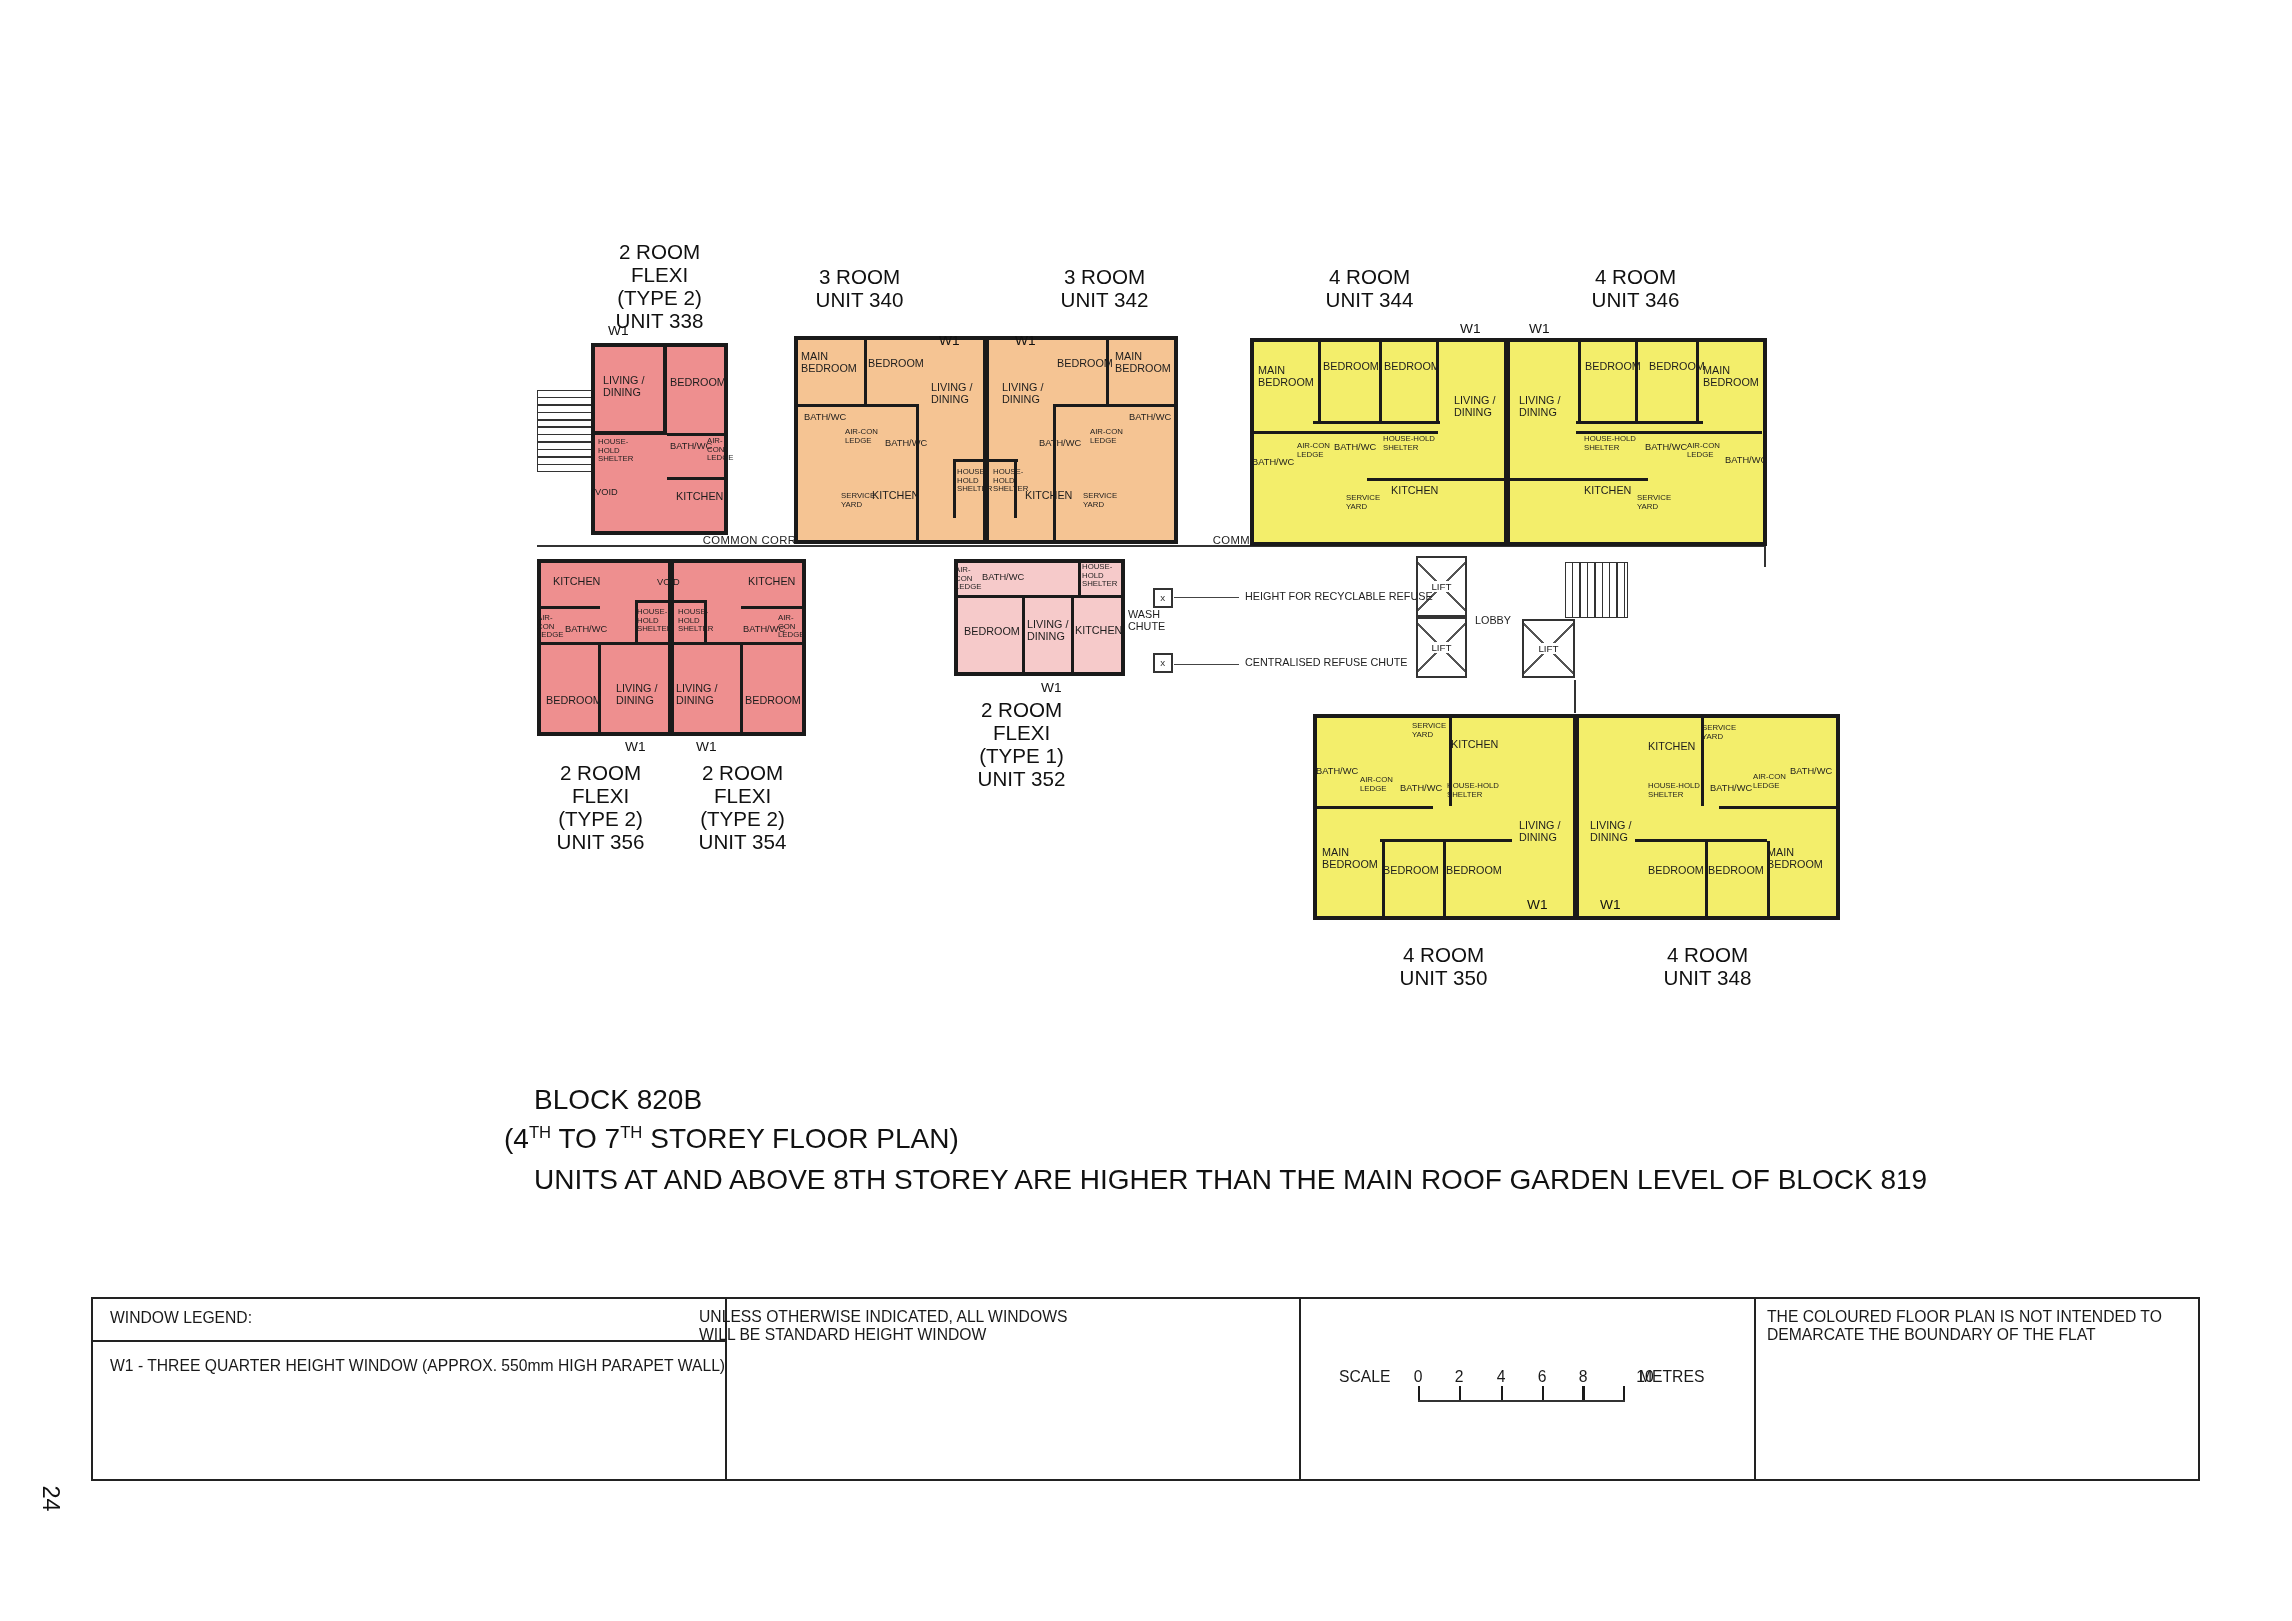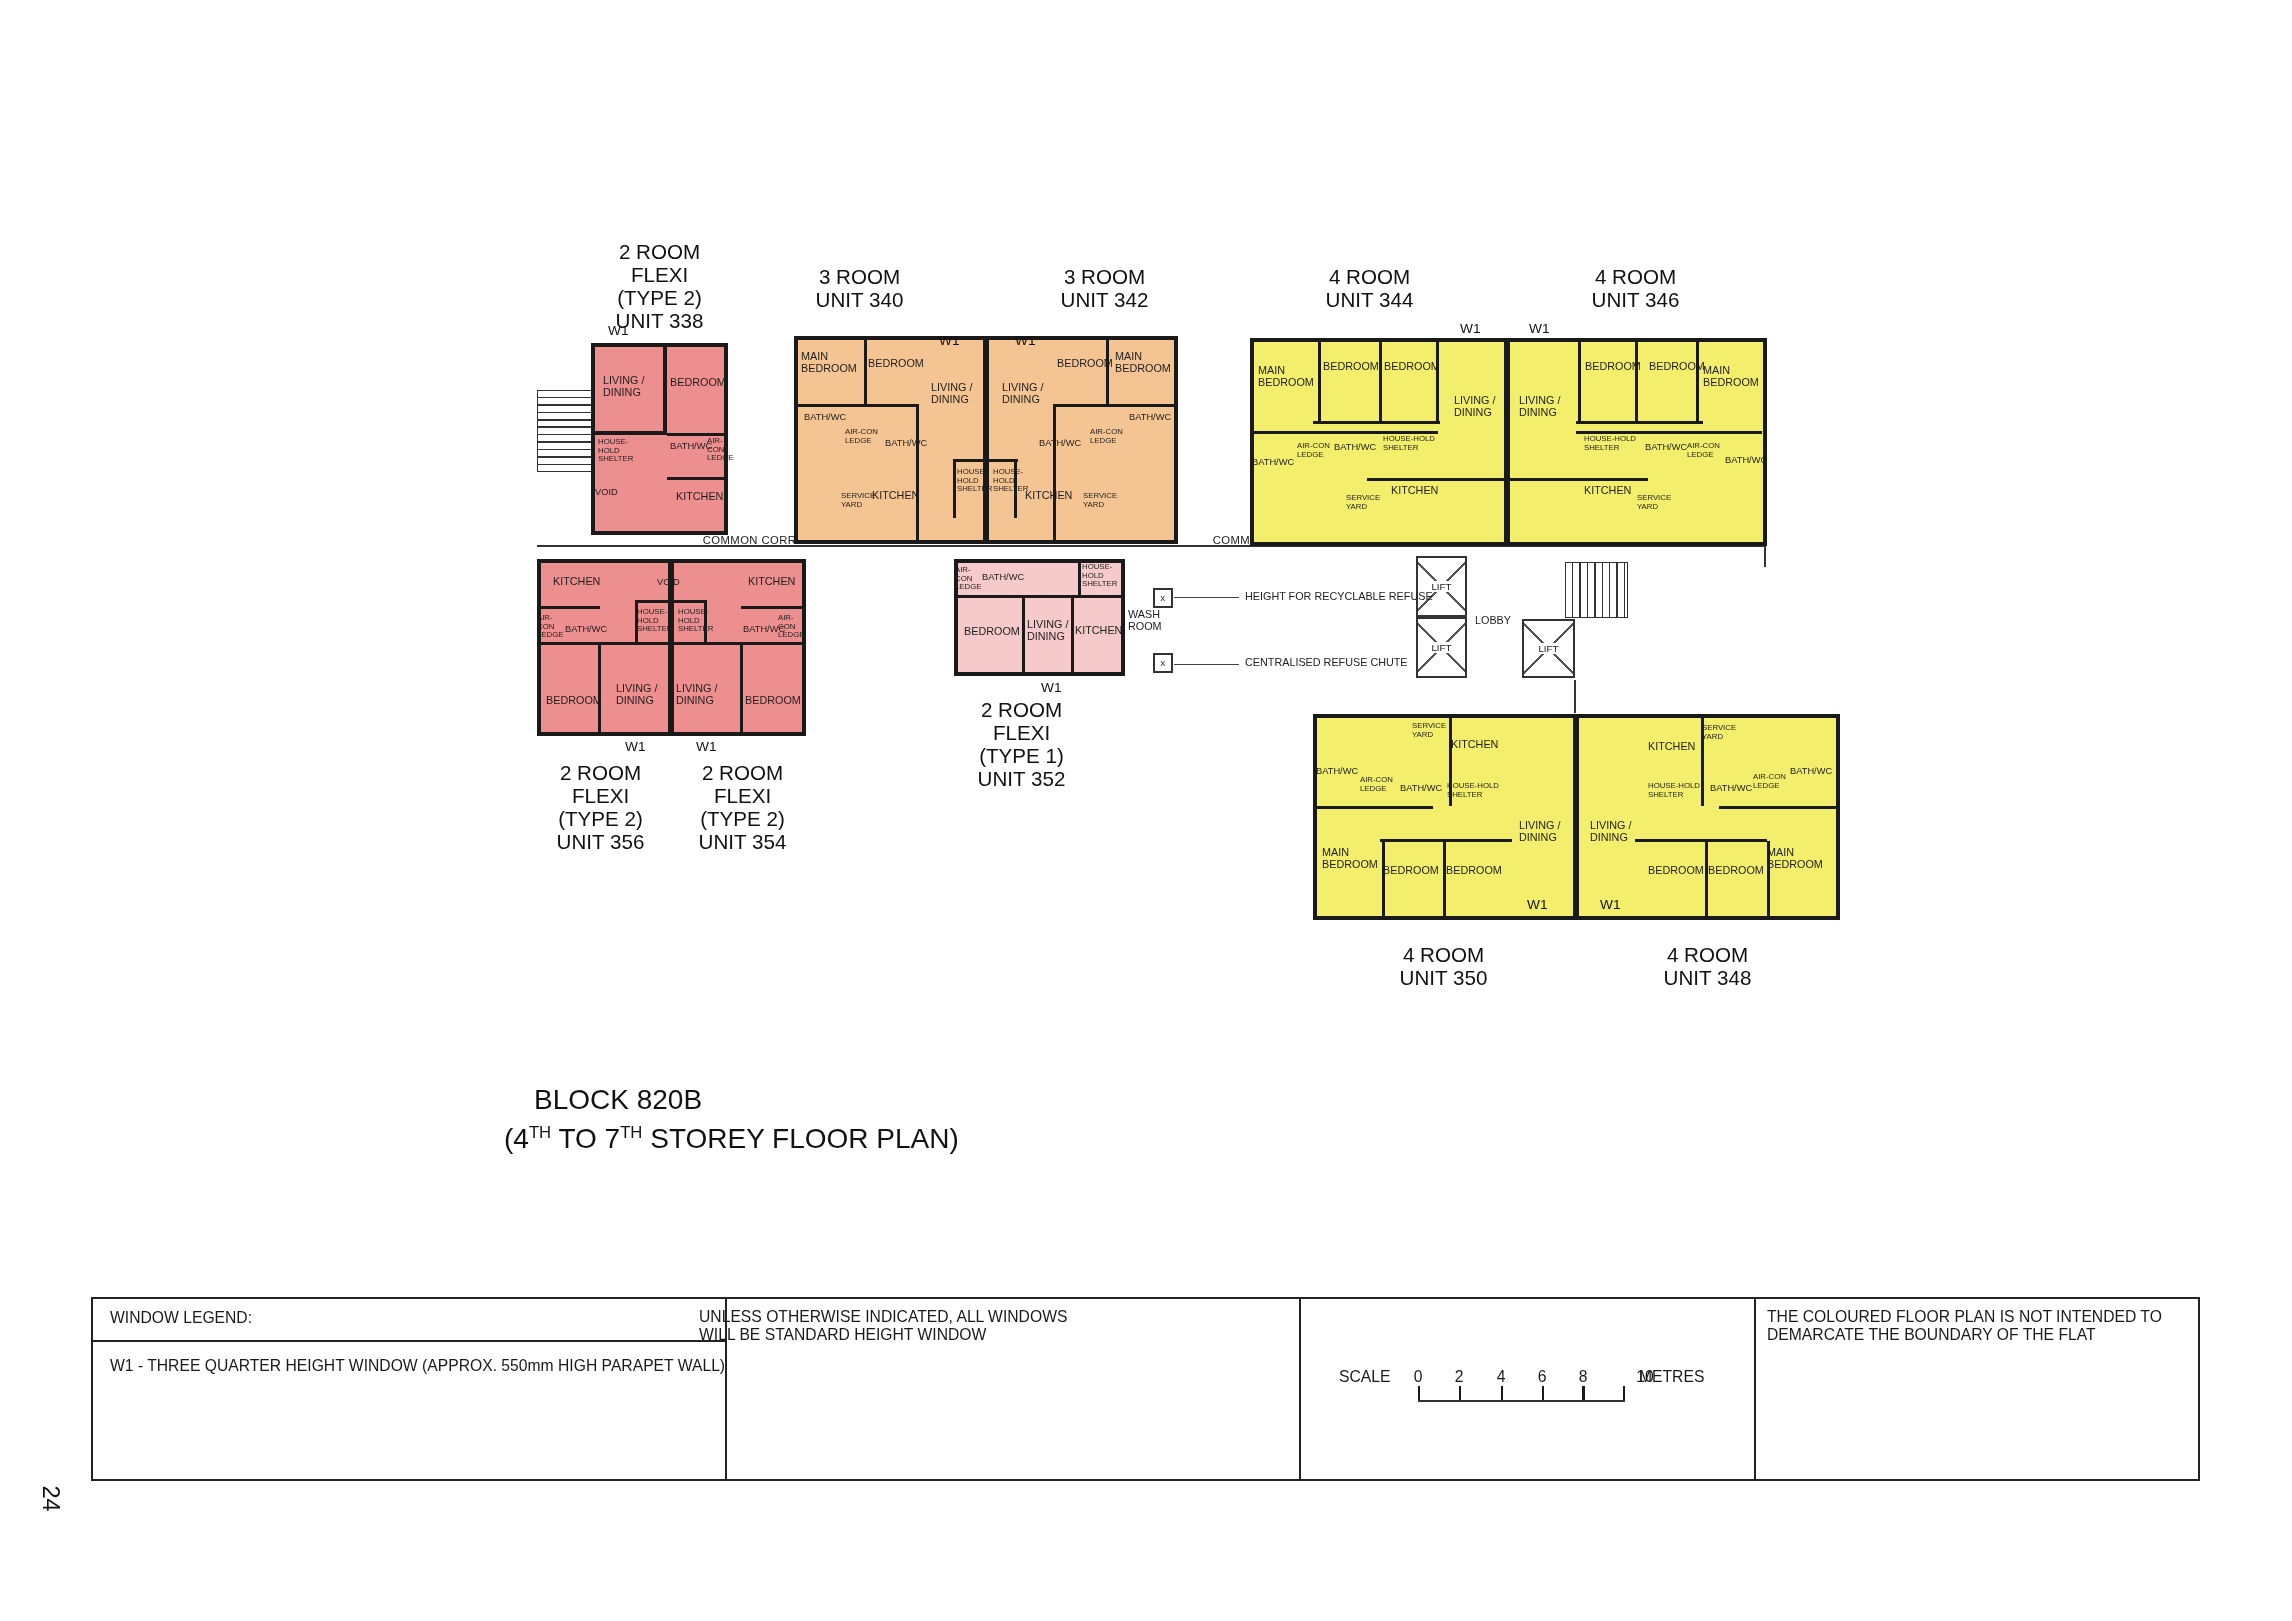--- a/index.html
+++ b/index.html
@@ -232,21 +232,21 @@
 LEDGE</div>
     <div class="room fs9" style="left:982px;top:572px;">BATH/WC</div>
     <div class="room pre fs7" style="left:1082px;top:563px;width:45px;">HOUSE-HOLD
 SHELTER</div>
     <div class="room fs10" style="left:964px;top:625px;">BEDROOM</div>
     <div class="room pre fs10" style="left:1027px;top:618px;width:49px;">LIVING /
 DINING</div>
     <div class="room fs10" style="left:1075px;top:624px;">KITCHEN</div>
 
     <div class="room pre fs10" style="left:1128px;top:608px;width:45px;">WASH
-ROOM</div>
+CHUTE</div>
 
     <div class="unit c-4r" style="left:1313px;top:714px;width:527px;height:206px;"></div>
     <div class="wall" style="left:1573px;top:714px;width:5.9px;height:206px;"></div>
     <div class="wall" style="left:1315px;top:806px;width:118px;height:2.9px;"></div>
     <div class="wall" style="left:1380px;top:839px;width:132px;height:2.9px;"></div>
     <div class="wall" style="left:1382px;top:841px;width:2.9px;height:75px;"></div>
     <div class="wall" style="left:1443px;top:841px;width:2.9px;height:75px;"></div>
     <div class="wall" style="left:1449px;top:716px;width:2.9px;height:90px;"></div>
     <div class="wall" style="left:1719px;top:806px;width:118px;height:2.9px;"></div>
     <div class="wall" style="left:1635px;top:839px;width:132px;height:2.9px;"></div>
@@ -320,20 +320,21 @@
 (TYPE 1)
 UNIT 352</div>
     <div class="caption" style="left:1360px;top:943px;">4 ROOM
 UNIT 350</div>
     <div class="caption" style="left:1624px;top:943px;">4 ROOM
 UNIT 348</div>
   </div>
 
   <div class="title-line" style="left:534px;top:1084px;">BLOCK 820B</div>
   <div class="title-line" style="left:504px;top:1123px;"><span>(4</span><sup>TH</sup><span> TO 7</span><sup>TH</sup><span> STOREY FLOOR PLAN)</span></div>
+  <div class="title-line" style="left:534px;top:1164px;">UNITS AT AND ABOVE 8TH STOREY ARE HIGHER THAN THE MAIN ROOF GARDEN LEVEL OF BLOCK 819</div>
 
   <div class="tbl" style="left:91px;top:1297px;width:2109px;height:184px;"></div>
   <div class="tbl-div-v" style="left:725px;top:1297px;height:184px;"></div>
   <div class="tbl-div-v" style="left:1299px;top:1297px;height:184px;"></div>
   <div class="tbl-div-v" style="left:1754px;top:1297px;height:184px;"></div>
   <div class="tbl-div-h" style="left:91px;top:1340px;width:634px;"></div>
   <div class="leg-text" style="left:110px;top:1309px;">WINDOW LEGEND:</div>
   <div class="leg-text" style="left:110px;top:1357px;">W1 - THREE QUARTER HEIGHT WINDOW (APPROX. 550mm HIGH PARAPET WALL)</div>
   <div class="leg-text" style="left:699px;top:1308px;">UNLESS OTHERWISE INDICATED, ALL WINDOWS
 WILL BE STANDARD HEIGHT WINDOW</div>

